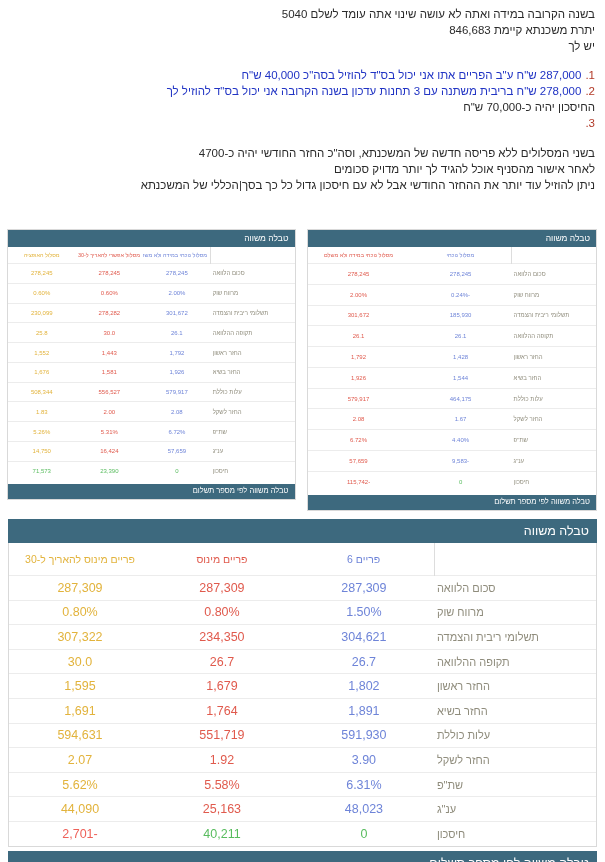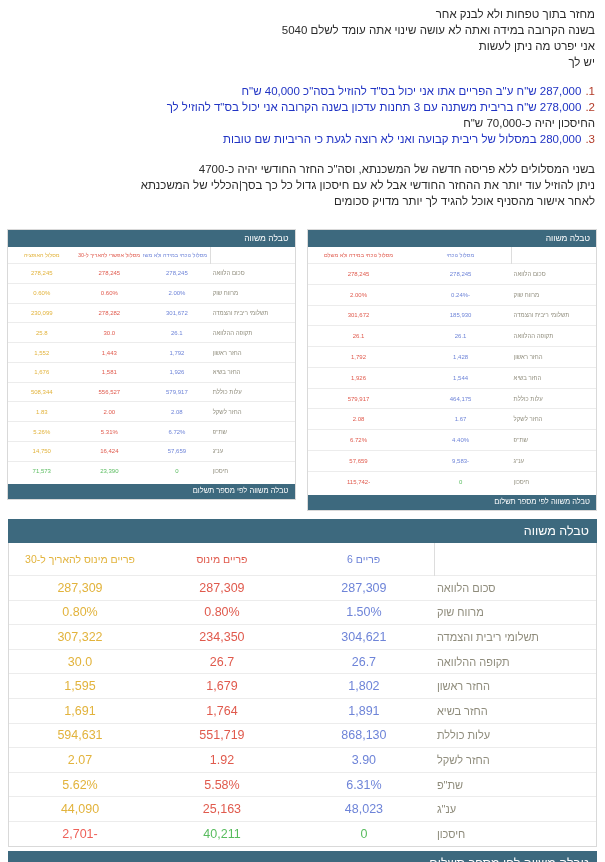--- a/index.html
+++ b/index.html
@@ -48,46 +48,44 @@
   .btable .lbl{width:26%;}
   .btable .foot{font-size:12.5px;padding:5px 8px;margin-top:4px;line-height:14px;}
 </style>
 </head>
 <body>
 
 <div class="page">
 
   <div class="doc">
     <div class="intro">
-      <div class="intro-line">מחזר בתוך טפחות ולא לבנק אחר</div>
       <div class="intro-line">בשנה הקרובה במידה ואתה לא עושה שינוי אתה עומד לשלם 5040</div>
-      <div class="intro-line">אני יפרט מה ניתן לעשות</div>
+      <div class="intro-line">יתרת משכנתא קיימת 846,683</div>
       <div class="intro-line">יש לך</div>
     </div>
 
     <div class="list">
       <div class="li">
         <span class="num">1.</span>
         <span class="txt">287,000 ש"ח ע"ב הפריים אתו אני יכול בס"ד להוזיל בסה"כ 40,000 ש"ח</span>
       </div>
       <div class="li">
         <span class="num">2.</span>
         <span class="txt">278,000 ש"ח בריבית משתנה עם 3 תחנות עדכון בשנה הקרובה אני יכול בס"ד להוזיל לך</span>
       </div>
       <div class="cont">החיסכון יהיה כ-70,000 ש"ח</div>
       <div class="li">
         <span class="num">3.</span>
-        <span class="txt">280,000 במסלול של ריבית קבועה ואני לא רוצה לגעת כי הריביות שם טובות</span>
       </div>
     </div>
 
     <div class="closing">
       <div><span>בשני המסלולים ללא פריסה חדשה של המשכנתא, </span><span class="wavy">וסה</span><span>"כ החזר החודשי יהיה כ-4700</span></div>
+      <div>לאחר אישור מהסניף אוכל להגיד לך יותר מדויק סכומים</div>
       <div><span>ניתן להוזיל עוד יותר את ההחזר החודשי אבל לא עם חיסכון גדול כל כך בסך</span><span class="caret">|</span><span>הכללי של המשכנתא</span></div>
-      <div>לאחר אישור מהסניף אוכל להגיד לך יותר מדויק סכומים</div>
     </div>
   </div>
 
   <div class="tables-row">
     <div class="stable st-right">
         <div class="bar">טבלה משווה</div>
         <div class="tbl-wrap">
           <table>
             <thead>
               <tr>
@@ -287,21 +285,21 @@
               <td style="color:#e2b33c">1,595</td>
             </tr>
             <tr>
               <td class="lbl">החזר בשיא</td>
               <td style="color:#6e84d8">1,891</td>
               <td style="color:#e05a4d">1,764</td>
               <td style="color:#e2b33c">1,691</td>
             </tr>
             <tr>
               <td class="lbl">עלות כוללת</td>
-              <td style="color:#6e84d8">868,130</td>
+              <td style="color:#6e84d8">591,930</td>
               <td style="color:#e05a4d">551,719</td>
               <td style="color:#e2b33c">594,631</td>
             </tr>
             <tr>
               <td class="lbl">החזר לשקל</td>
               <td style="color:#6e84d8">3.90</td>
               <td style="color:#e05a4d">1.92</td>
               <td style="color:#e2b33c">2.07</td>
             </tr>
             <tr>

